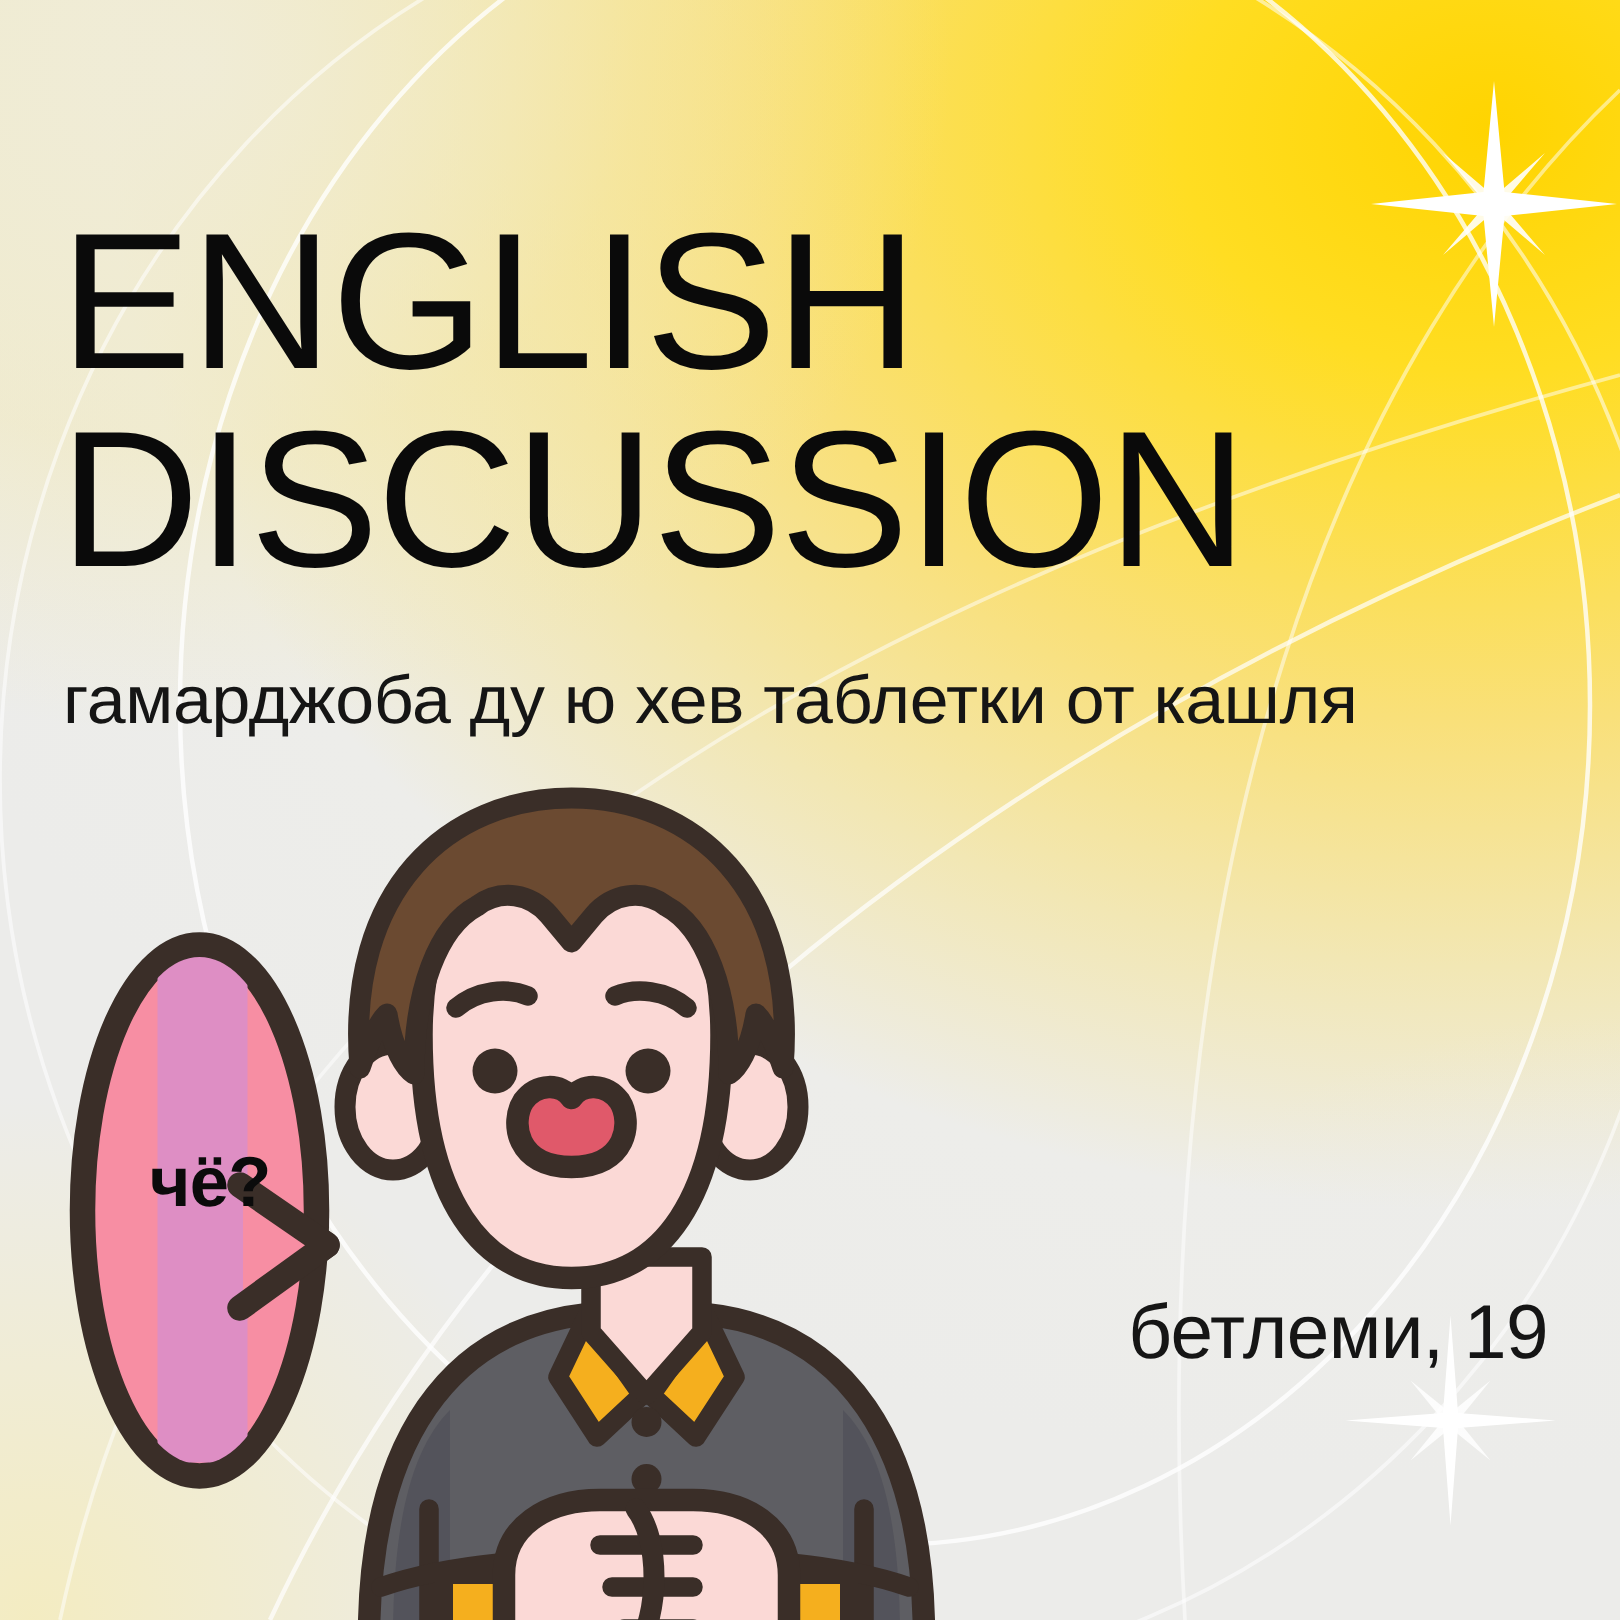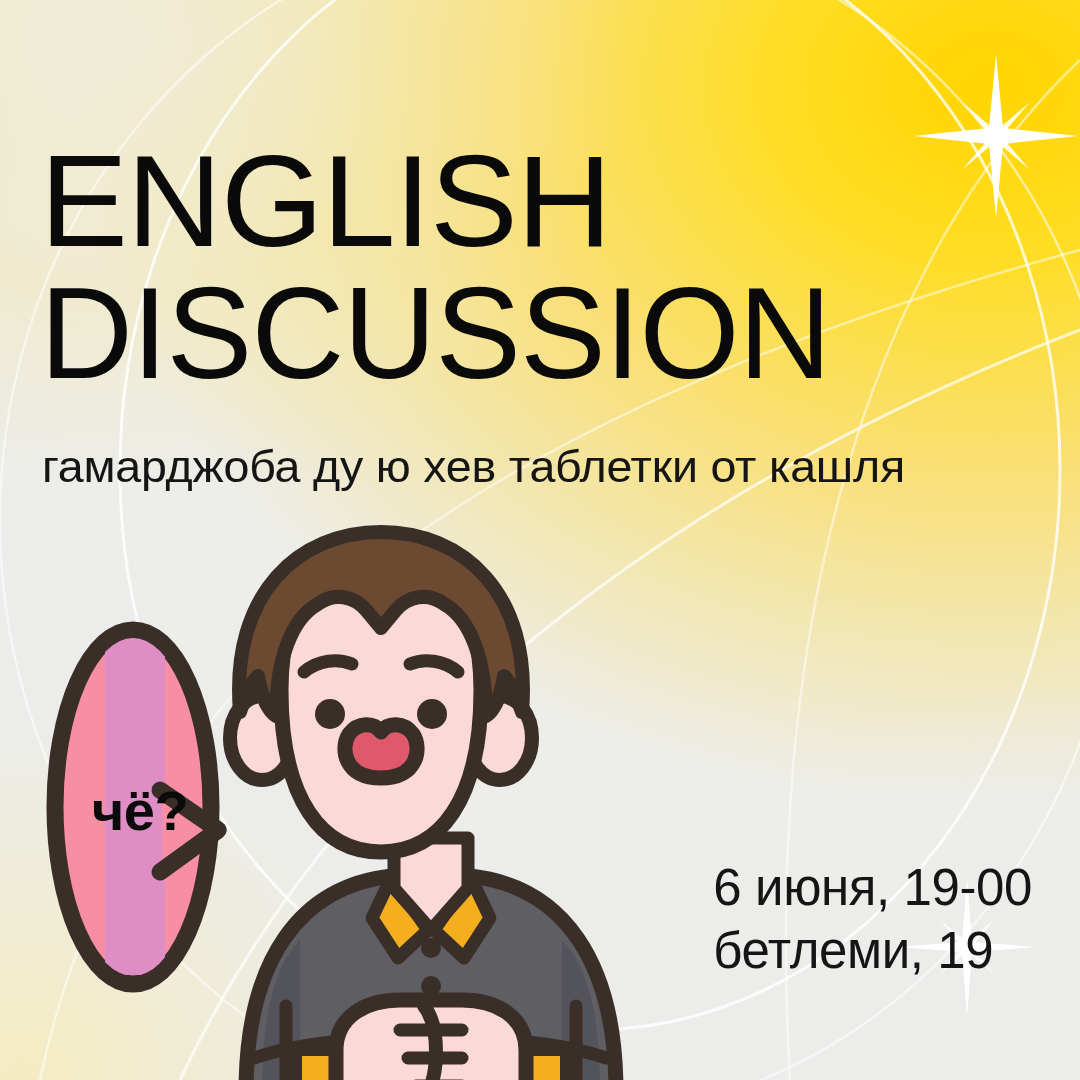--- a/index.html
+++ b/index.html
@@ -103,24 +103,24 @@
     left: 0;
     top: 0;
     width: 1080px;
     height: 1080px;
     pointer-events: none;
   }
 
   .bubble-text {
     position: absolute;
     left: 60px;
-    top: 778px;
+    top: 760px;
     width: 160px;
     text-align: center;
-    font-size: 56px;
+    font-size: 47px;
     font-weight: 700;
     color: #0b0b0b;
     letter-spacing: -0.5px;
   }
 </style>
 </head>
 <body>
 
 <div id="poster">
 
@@ -221,17 +221,16 @@
       <circle cx="432" cy="714" r="15" fill="#3A2E28"></circle>
 
       <path d="M349 734 C 358 722 374 722 381 732 C 388 722 404 722 413 734
                C 422 748 418 778 381 778 C 344 778 340 748 349 734 Z" fill="#E0596A" stroke="#3A2E28" stroke-width="15" stroke-linejoin="round"></path>
     </g>
   </svg>
 
   <div class="bubble-text">чё?</div>
 
   <div class="event-info">
-    <span class="event-line">6 июня, 19-00</span>
     <span class="event-line">бетлеми, 19</span>
   </div>
 
 </div>
 
 </body></html>

